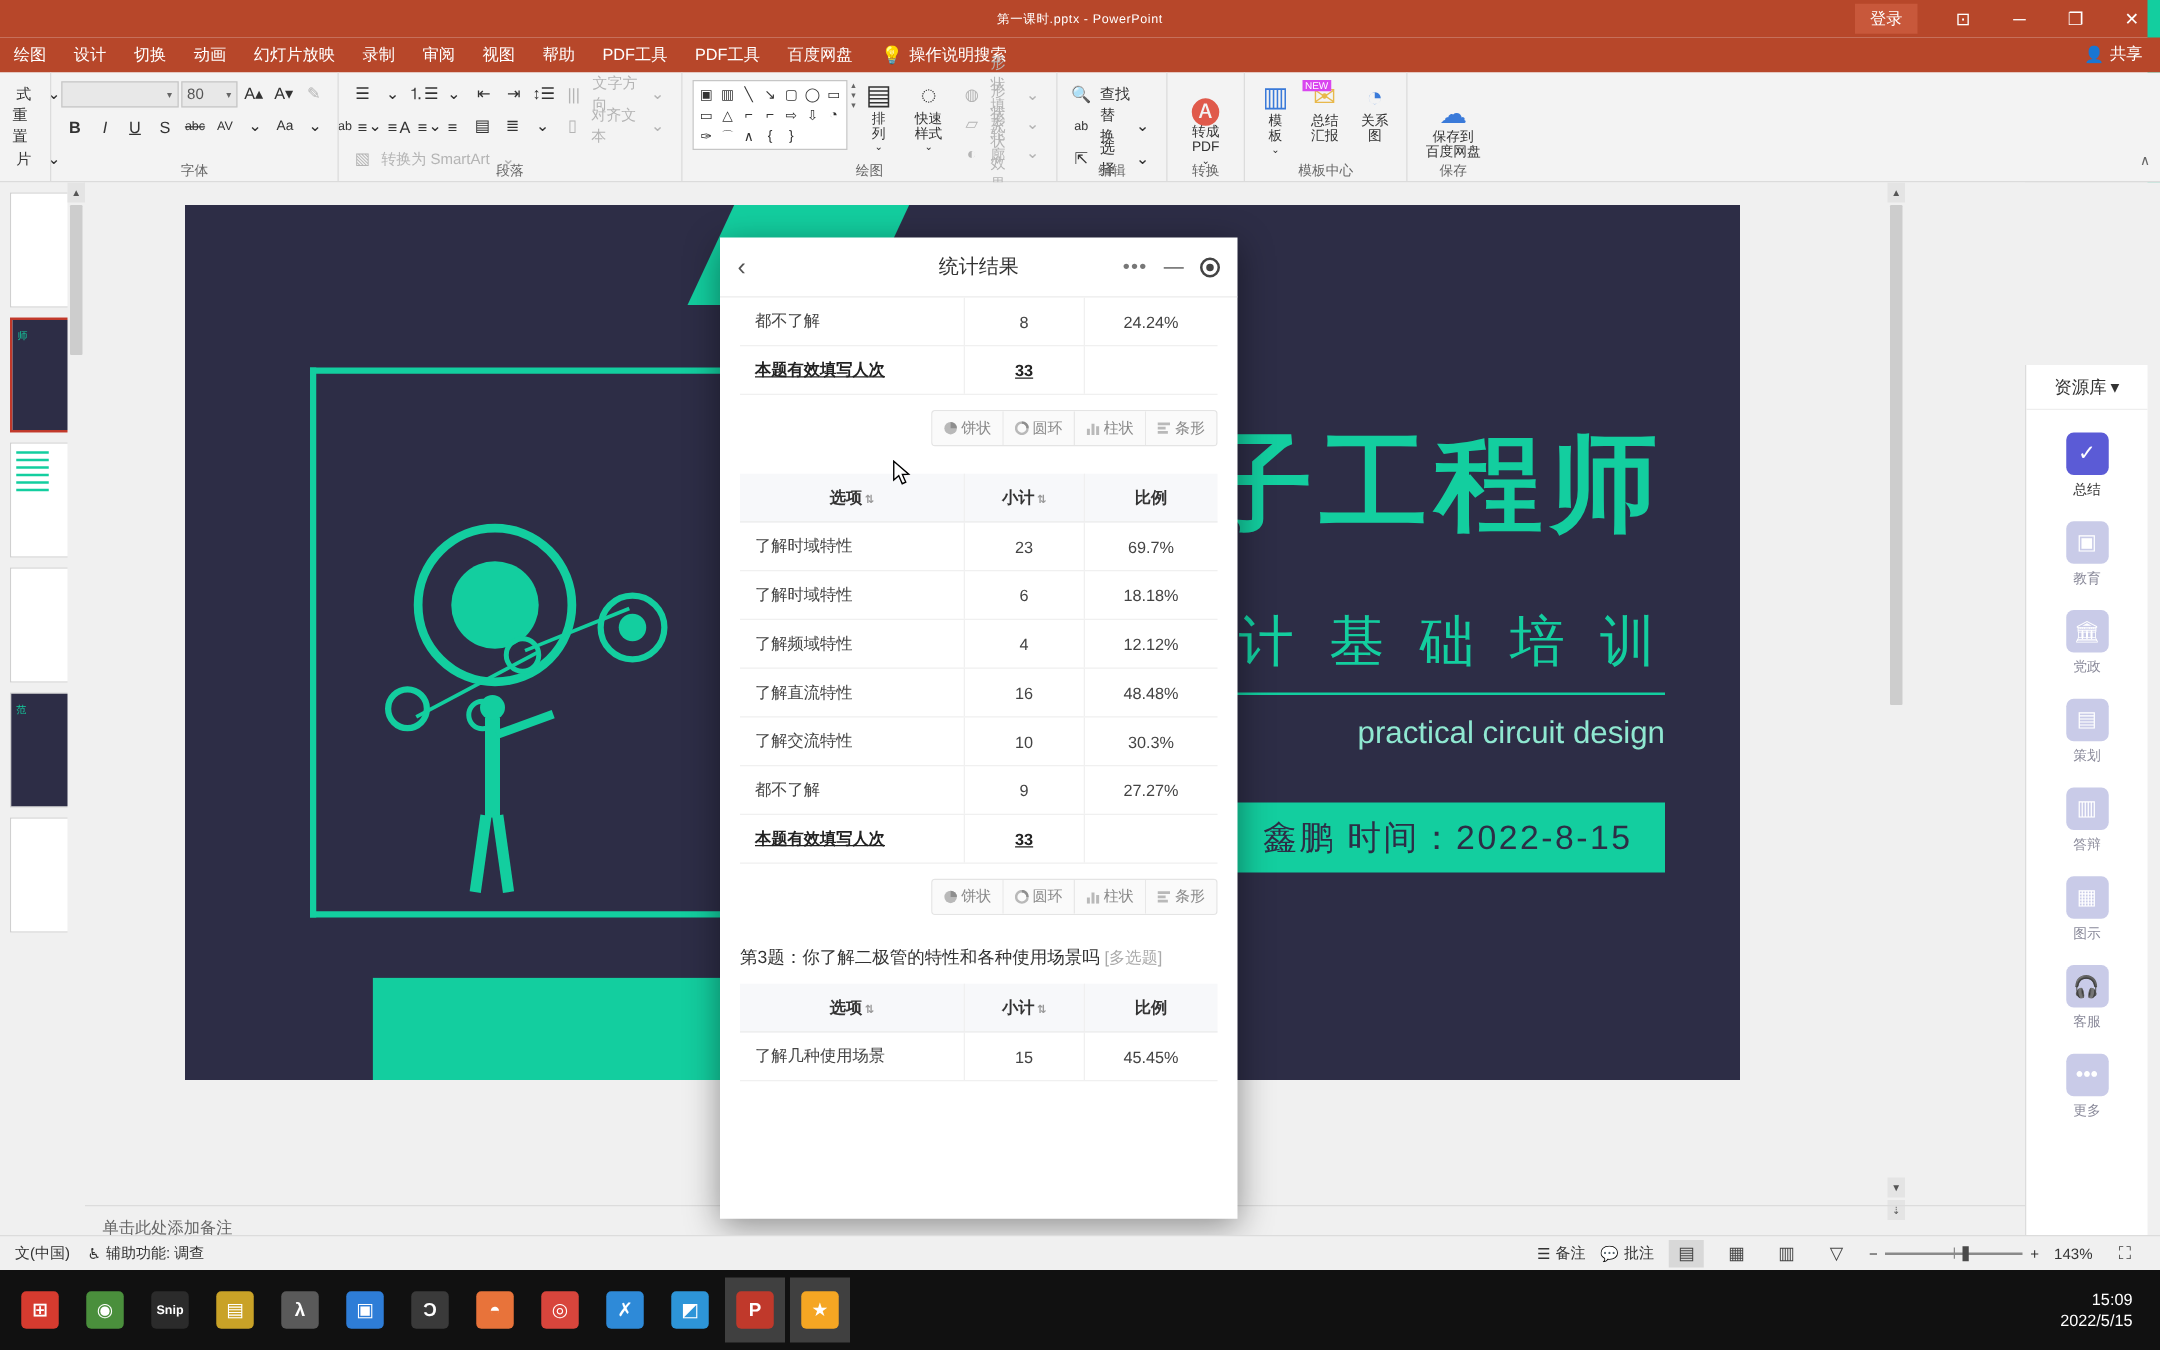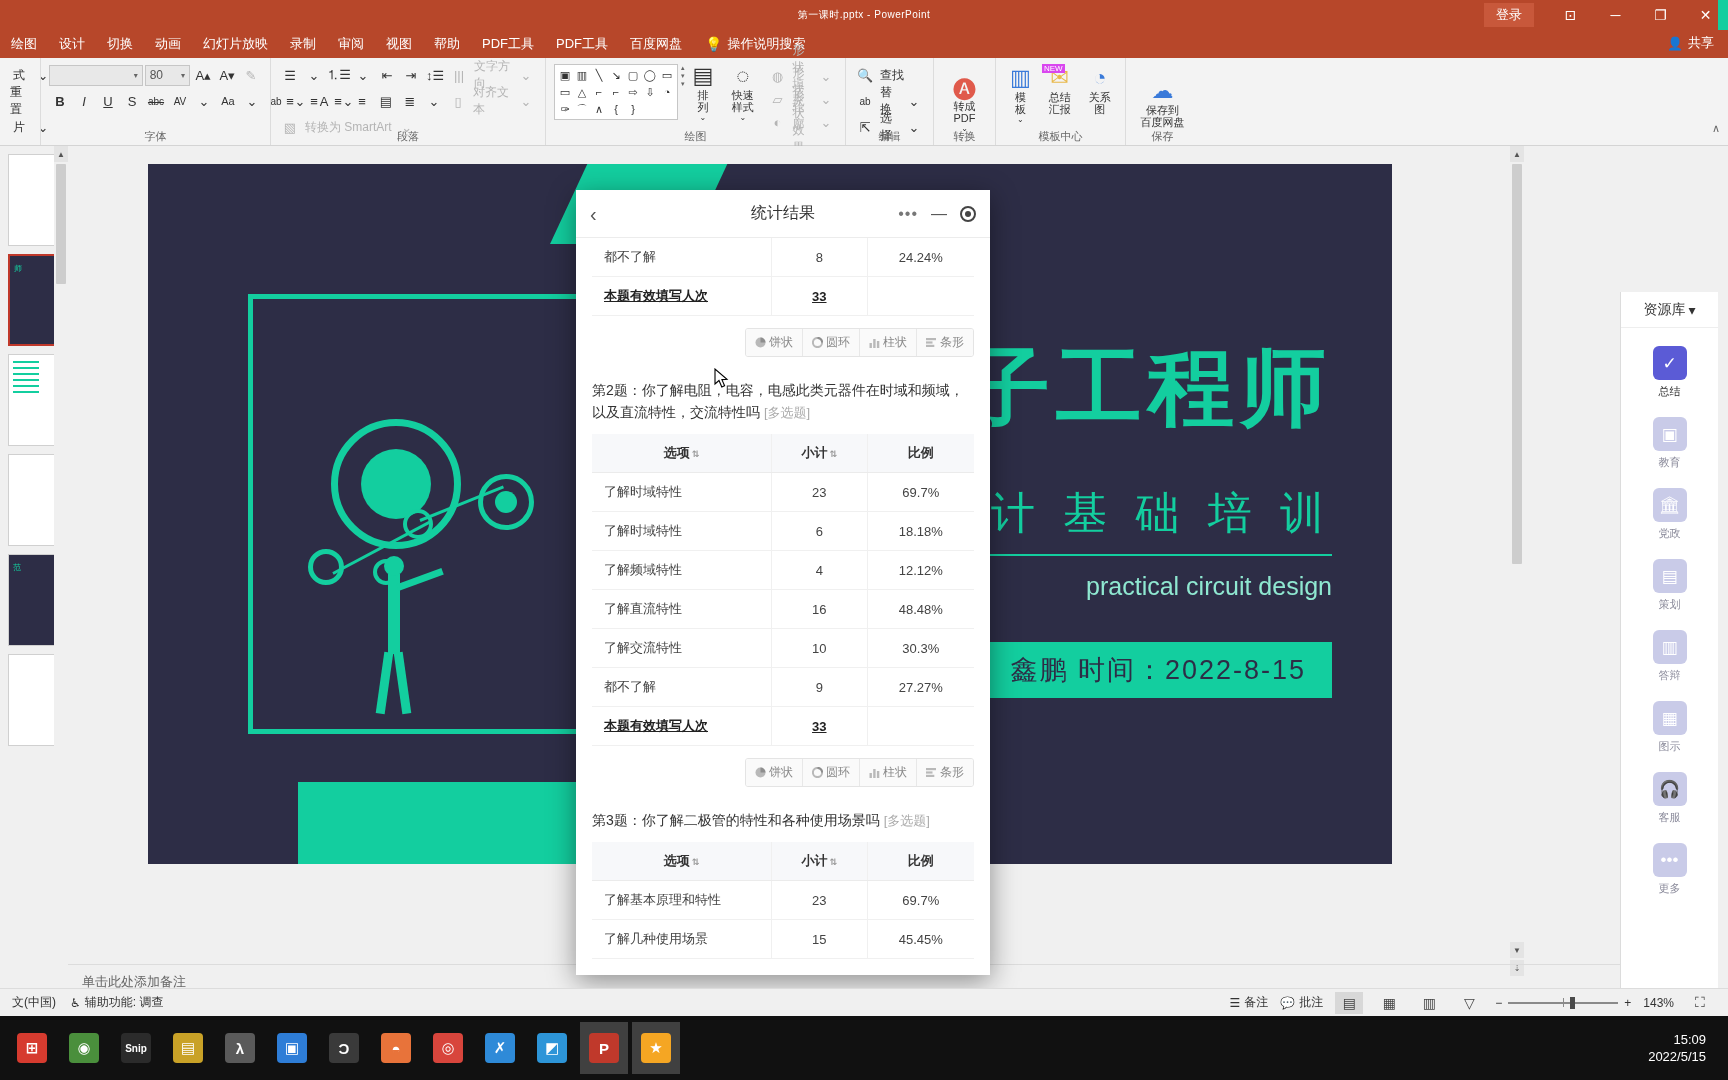--- a/index.html
+++ b/index.html
@@ -677,24 +677,20 @@
             <svg width="11" height="11" viewBox="0 0 11 11">
                 <rect x="0" y="1" width="10" height="2.2" fill="#b9b9b9"></rect>
                 <rect x="0" y="4.4" width="6.5" height="2.2" fill="#b9b9b9"></rect>
                 <rect x="0" y="7.8" width="8.3" height="2.2" fill="#b9b9b9"></rect>
               </svg>
             <span>条形</span>
           </div>
         </div>
       </div>
 
-      <div class="q-text">
-        <span>第2题：你了解电阻，电容，电感此类元器件在时域和频域，以及直流特性，交流特性吗</span>
-        <span class="q-tag">[多选题]</span>
-      </div>
       <table class="sv-table">
         <colgroup>
             <col class="opt">
             <col class="num">
             <col class="pct">
           </colgroup>
         <thead>
           <tr>
             <th><span>选项</span><span class="sort-ar">⇅</span></th>
             <th class="c vline"><span>小计</span><span class="sort-ar">⇅</span></th>
@@ -786,25 +782,20 @@
             <col class="pct">
           </colgroup>
         <thead>
           <tr>
             <th><span>选项</span><span class="sort-ar">⇅</span></th>
             <th class="c vline"><span>小计</span><span class="sort-ar">⇅</span></th>
             <th class="c vline"><span>比例</span></th>
           </tr>
         </thead>
         <tbody>
-          <tr>
-              <td>了解基本原理和特性</td>
-              <td class="c vline">23</td>
-              <td class="c vline">69.7%</td>
-            </tr>
           <tr>
               <td>了解几种使用场景</td>
               <td class="c vline">15</td>
               <td class="c vline">45.45%</td>
             </tr>
         </tbody>
       </table>
     </div>
   </div>
 

